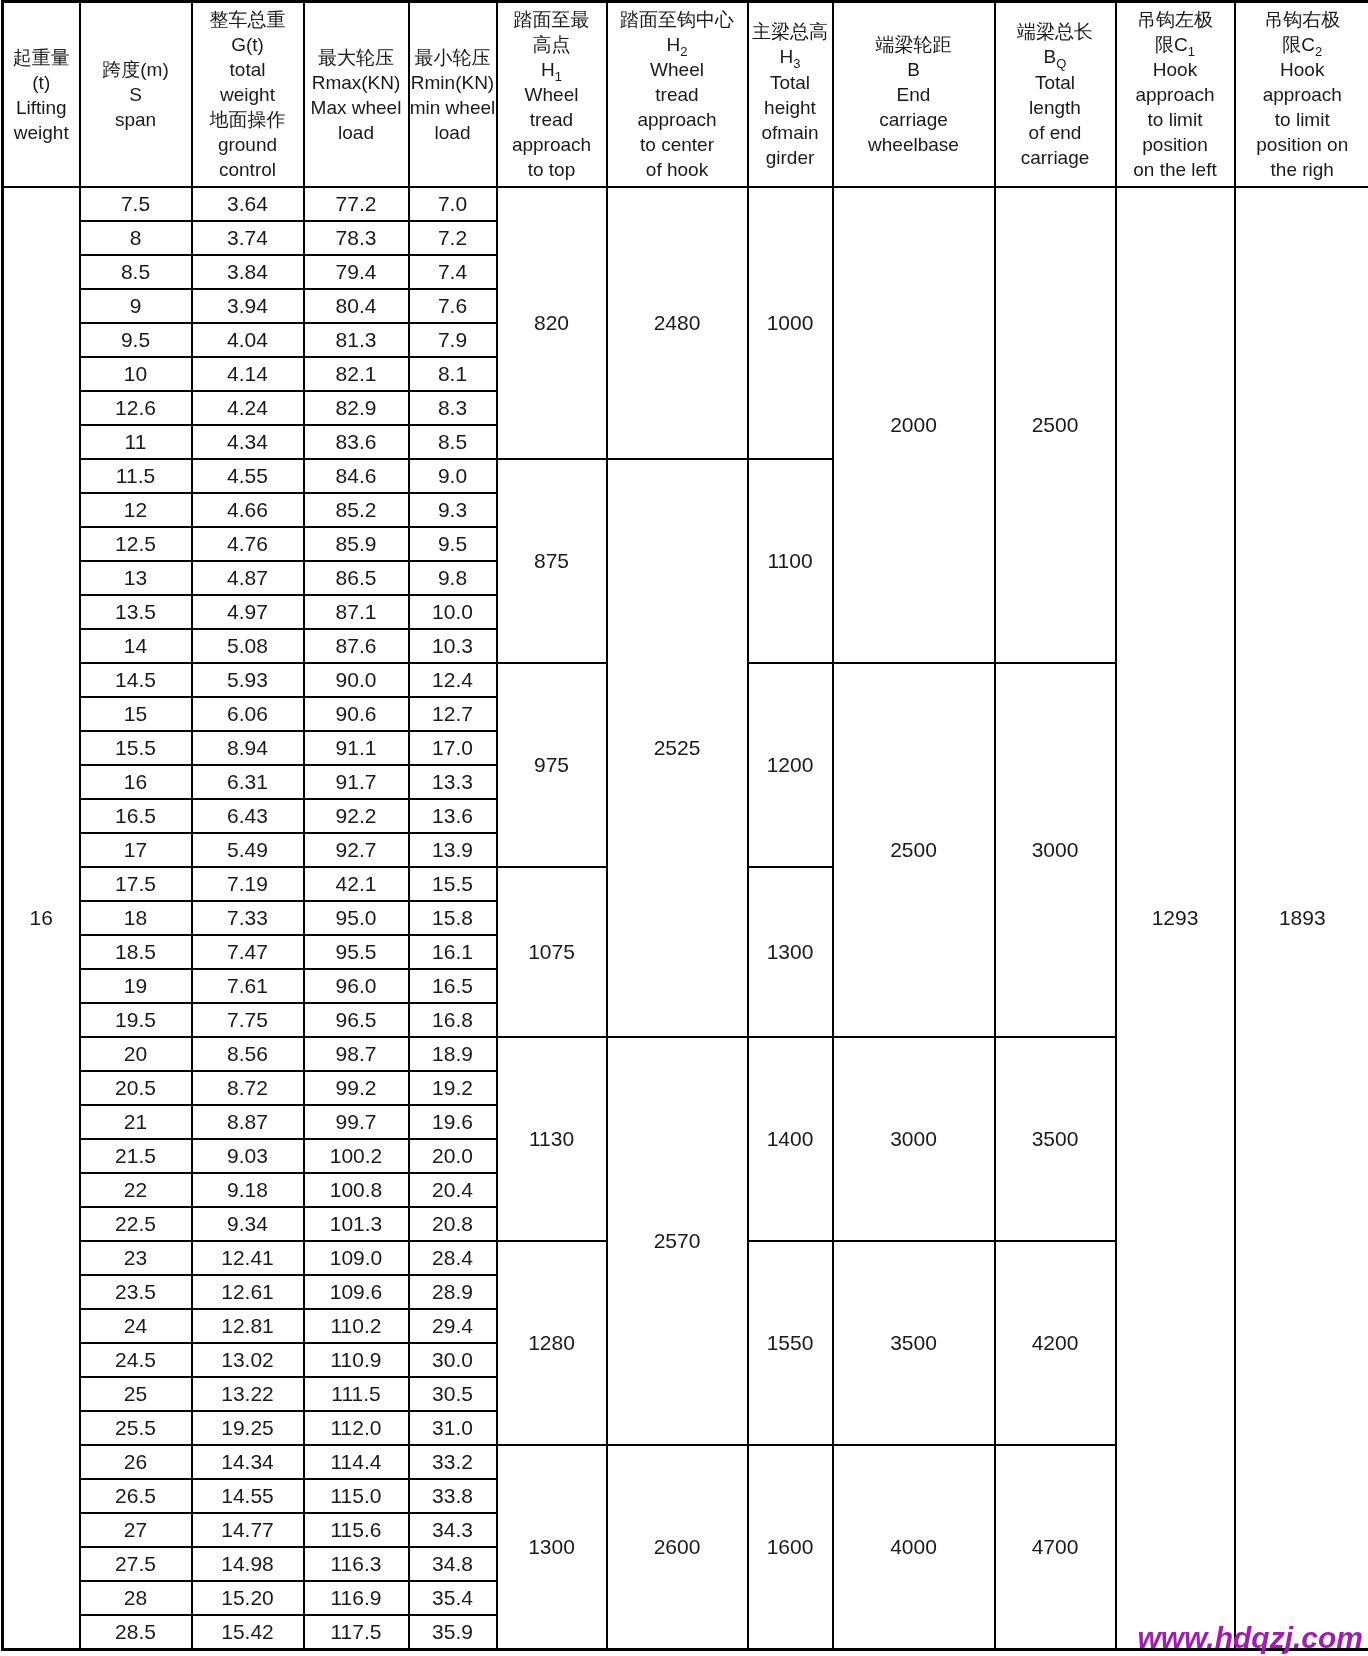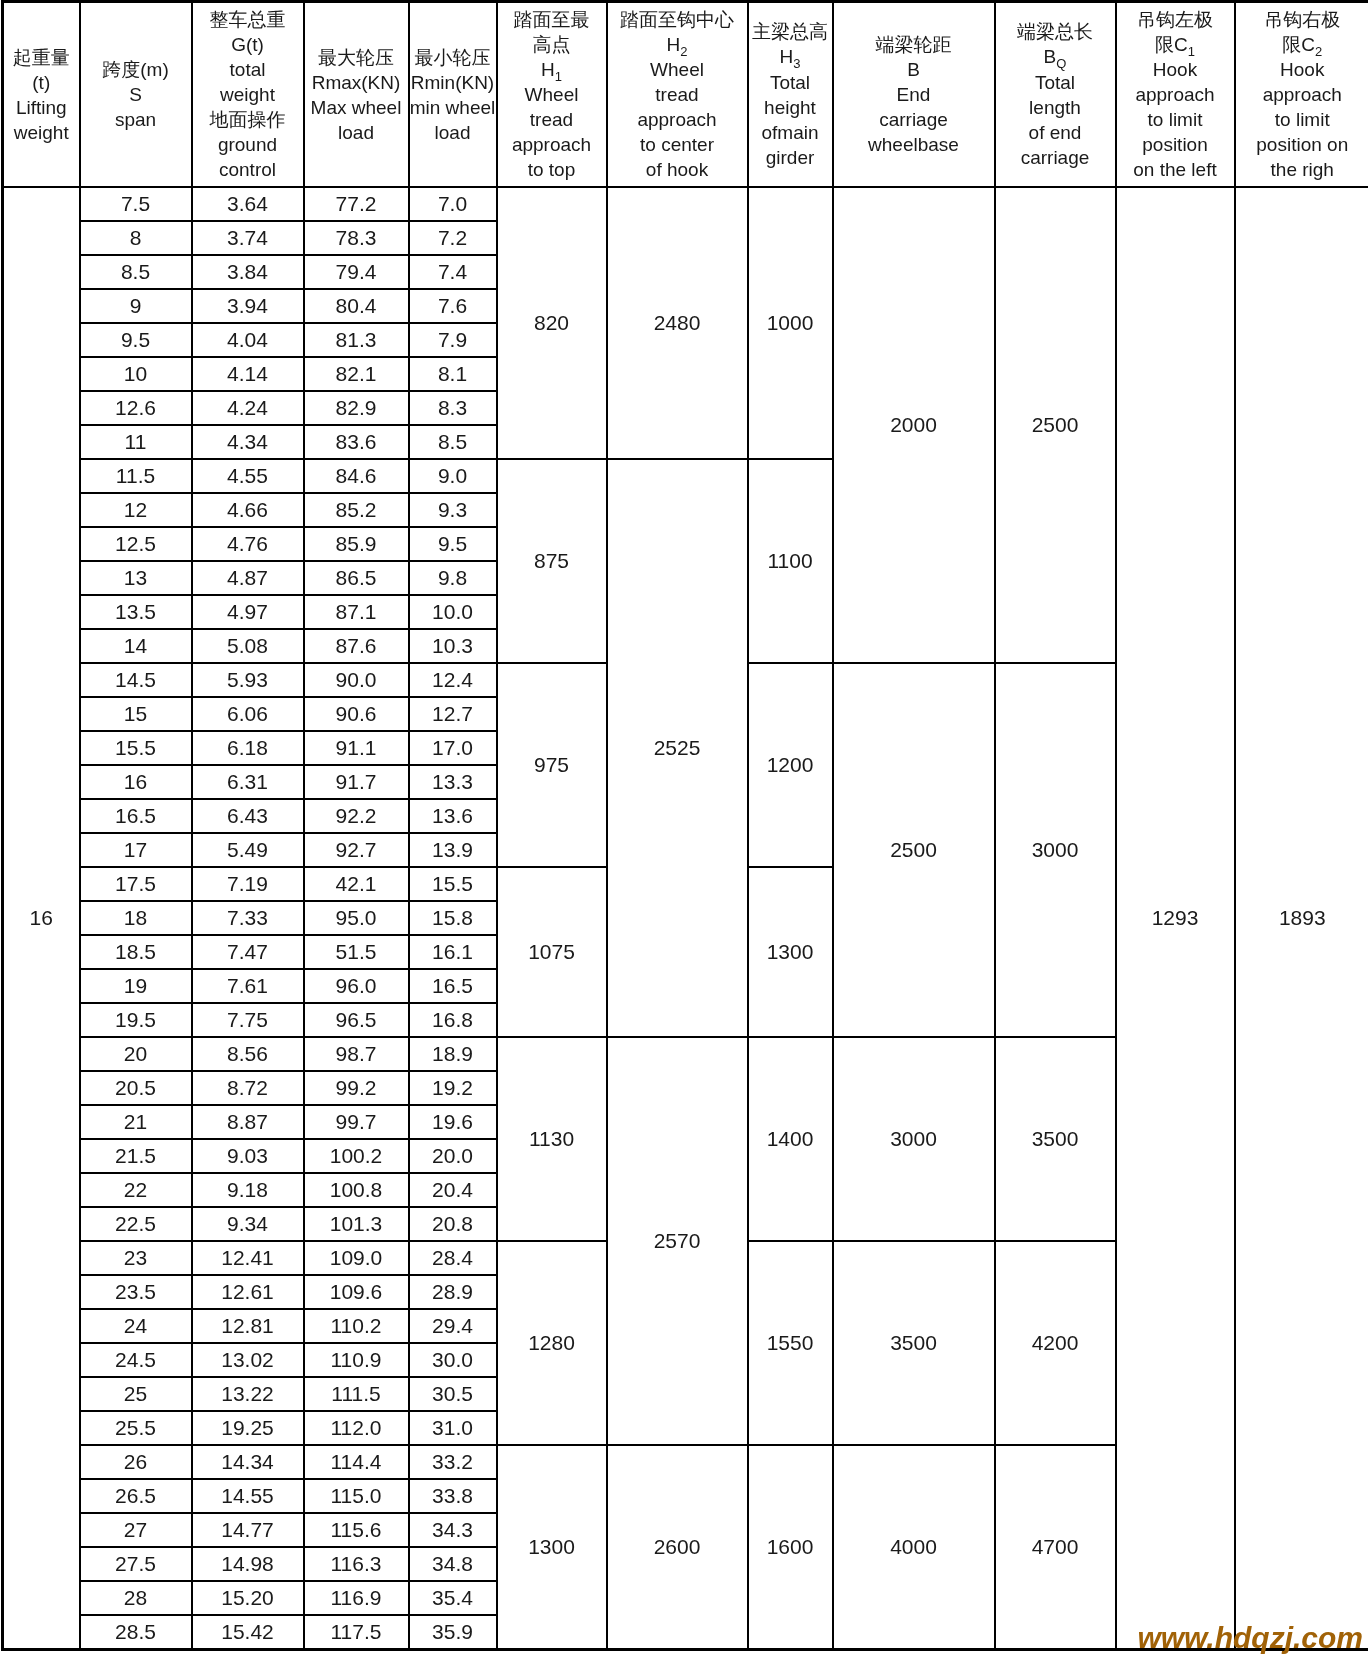--- a/index.html
+++ b/index.html
@@ -270,21 +270,21 @@
           <td rowspan="11">3000</td>
         </tr>
         <tr>
           <td>15</td>
           <td>6.06</td>
           <td>90.6</td>
           <td>12.7</td>
         </tr>
         <tr>
           <td>15.5</td>
-          <td>6.18</td>
+          <td>8.94</td>
           <td>91.1</td>
           <td>17.0</td>
         </tr>
         <tr>
           <td>16</td>
           <td>6.31</td>
           <td>91.7</td>
           <td>13.3</td>
         </tr>
         <tr>
@@ -309,21 +309,21 @@
         </tr>
         <tr>
           <td>18</td>
           <td>7.33</td>
           <td>95.0</td>
           <td>15.8</td>
         </tr>
         <tr>
           <td>18.5</td>
           <td>7.47</td>
-          <td>51.5</td>
+          <td>95.5</td>
           <td>16.1</td>
         </tr>
         <tr>
           <td>19</td>
           <td>7.61</td>
           <td>96.0</td>
           <td>16.5</td>
         </tr>
         <tr>
           <td>19.5</td>
@@ -448,14 +448,14 @@
           <td>35.4</td>
         </tr>
         <tr>
           <td>28.5</td>
           <td>15.42</td>
           <td>117.5</td>
           <td>35.9</td>
         </tr>
       </tbody>
   </table>
-  <div class="watermark" style="color: #a16207;">www.hdqzj.com</div>
+  <div class="watermark" style="color: #a21caf;">www.hdqzj.com</div>
 </div>
 
 </body></html>

